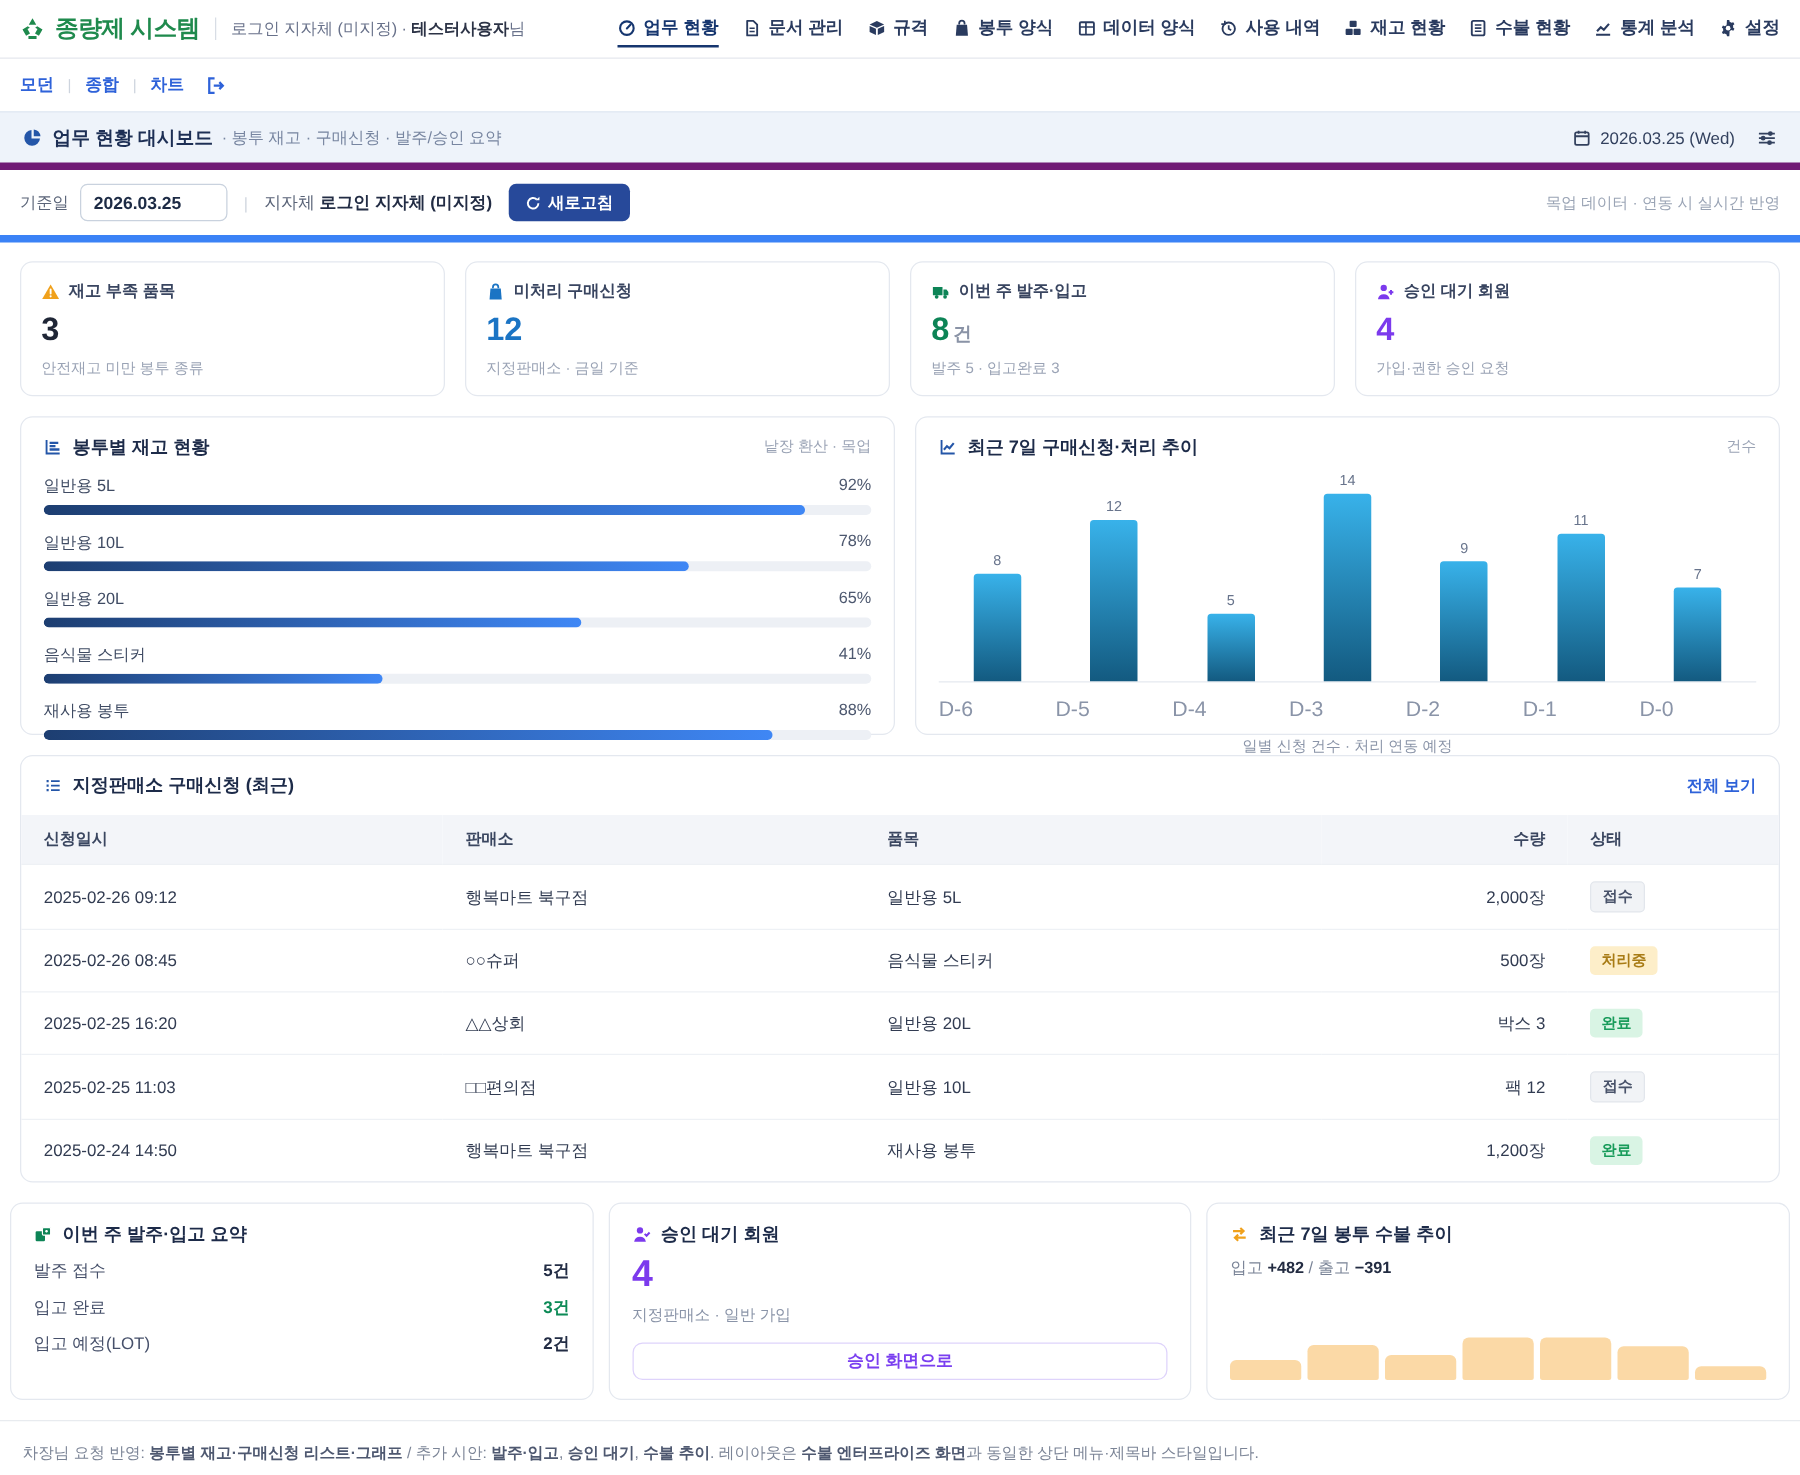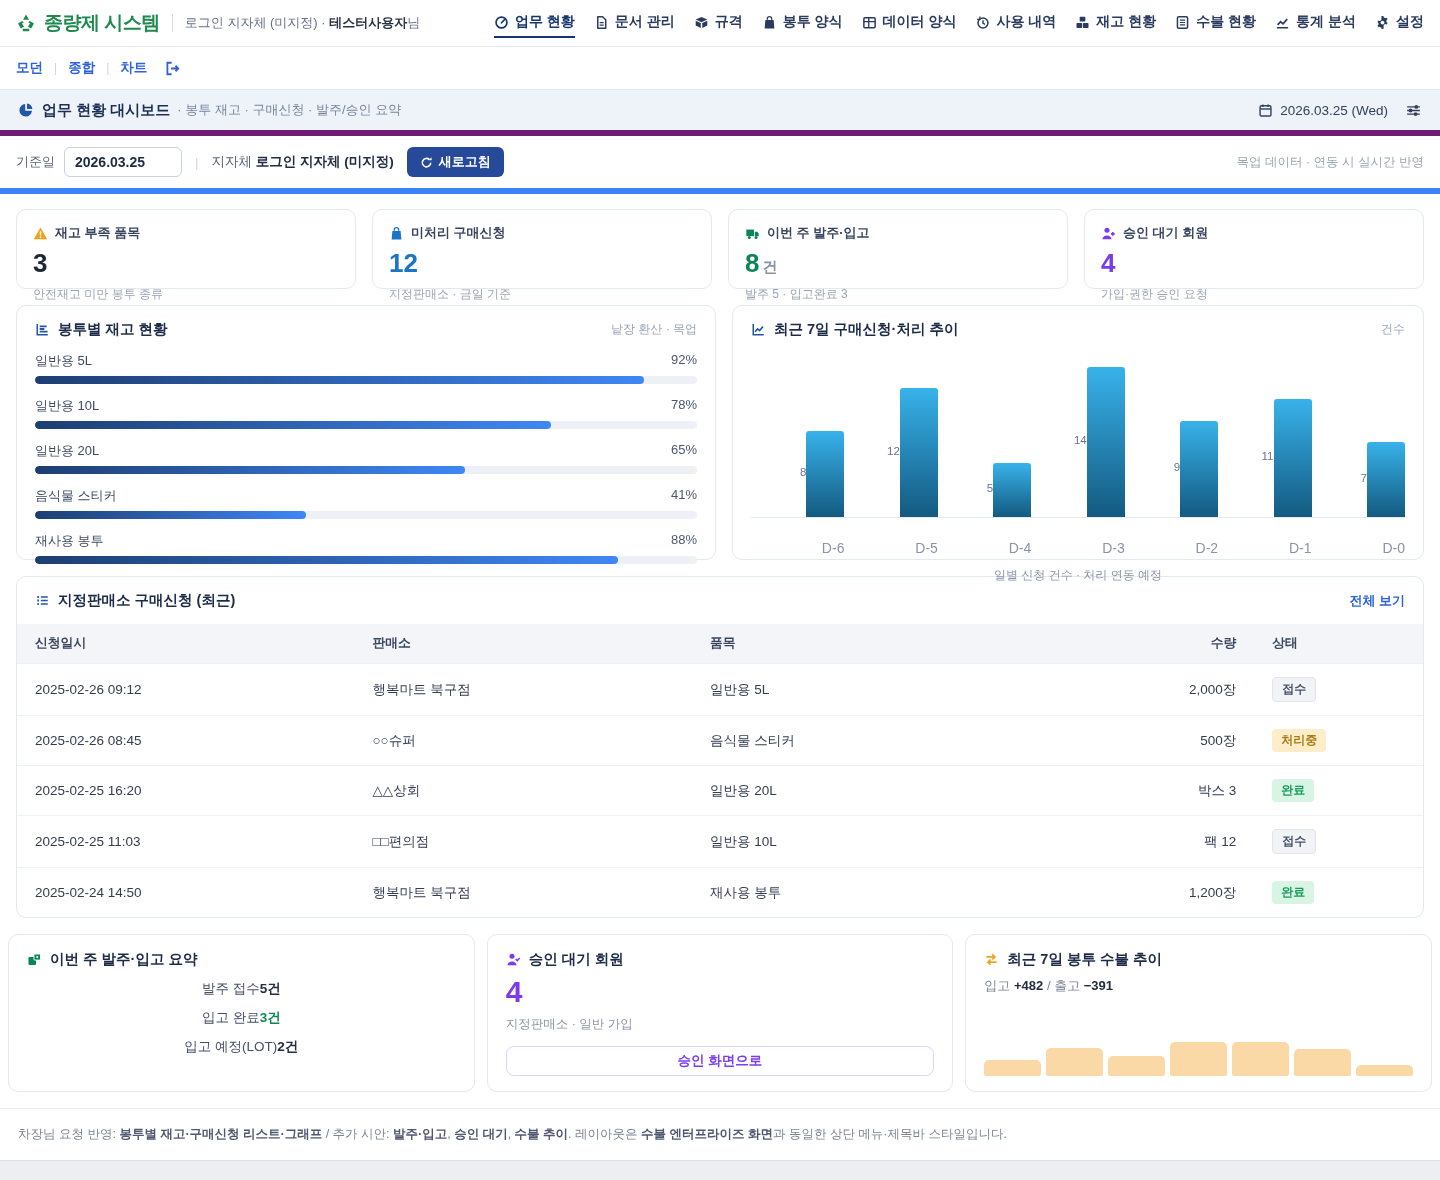--- a/index.html
+++ b/index.html
@@ -35,64 +35,64 @@
   .f-input{width:96px;height:28px;border:1px solid #c9d2de;border-radius:6px;font-size:14px;font-weight:700;color:#1d2b45;padding:0 10px;font-family:inherit;}
   .f-sep{color:#d0d6df;margin:0 13px;font-size:13px;}
   .f-org{font-size:13.5px;color:#5a6478;}
   .f-org b{color:#222c44;}
   .refresh-btn{margin-left:13px;display:flex;align-items:center;gap:6px;background:#27499a;color:#fff;border:none;border-radius:6px;height:30px;padding:0 13px;font-size:13px;font-weight:700;cursor:pointer;font-family:inherit;}
   .refresh-btn .ic{width:13px;height:13px;}
   .f-note{margin-left:auto;font-size:12.5px;color:#9aa4b5;}
   
   .kpis{display:grid;grid-template-columns:repeat(4,1fr);gap:16px;padding:15px 16px 16px;}
   .card{background:#fff;border:1px solid #e4e8ef;border-radius:10px;}
-  .kpi{padding:14px 16px;height:80px;box-sizing:border-box;}
+  .kpi{padding:14px 16px;height:108px;box-sizing:border-box;}
   .kpi-head{display:flex;align-items:center;gap:7px;font-size:13px;font-weight:600;color:#394560;}
   .kpi-value{font-size:26px;font-weight:700;color:#1f2636;margin-top:8px;line-height:1;}
   .kpi-value .unit{font-size:15px;color:#8a93a6;font-weight:600;margin-left:3px;}
   .kpi-caption{font-size:12px;color:#9aa3b5;margin-top:10px;}
   .c-orange{color:#f0a11c;} .c-blue{color:#1b74c4;} .c-green{color:#0d8456;} .c-purple{color:#7c3aed;}
   .v-blue{color:#1b74c4;} .v-green{color:#0d8456;} .v-purple{color:#7c3aed;}
   
   .chartsrow{display:grid;grid-template-columns:700px 1fr;gap:16px;padding:0 16px 16px;}
   .panel{padding:14px 18px 16px;box-sizing:border-box;height:255px;}
   .panel-head{display:flex;align-items:center;gap:8px;}
   .panel-title{font-size:14.5px;font-weight:700;color:#1d2b49;}
   .panel-cap{margin-left:auto;font-size:12px;color:#9aa3b5;}
   .p-icon{color:#2456a8;}
   .srow{margin-top:13px;}
   .srow-top{display:flex;justify-content:space-between;font-size:13px;}
   .slabel{color:#3f4b63;}
   .spct{color:#4d586f;}
   .strack{height:8px;background:#edf0f5;border-radius:4px;margin-top:6px;overflow:hidden;}
   .sfill{height:100%;border-radius:4px;background:linear-gradient(90deg,#1d3e71,#3f87f5);}
   .tchart{display:flex;align-items:flex-end;height:172px;border-bottom:1px solid #e5e9f0;margin-top:6px;}
-  .tcol{flex:1;display:flex;align-items:center;justify-content:flex-end;}
+  .tcol{flex:1;display:flex;flex-direction:column;align-items:center;justify-content:flex-end;}
   .tval{font-size:11.5px;color:#68748c;margin-bottom:4px;}
   .tbar{width:38px;border-radius:3px 3px 0 0;background:linear-gradient(180deg,#38b2ea 0%,#135a80 100%);}
   .tlabels{display:flex;}
-  .tlabel{flex:1;text-align:right;font-size:14px;color:#8a94a8;padding-top:22px;}
+  .tlabel{flex:1;text-align:left;font-size:17px;color:#8a94a8;padding-top:12px;}
   .tcaption{text-align:center;font-size:12px;color:#8a94a8;margin-top:11px;}
   
   .tablepanel{margin:0 16px 16px;overflow:hidden;}
   .tp-head{display:flex;align-items:center;gap:8px;padding:14px 18px;}
   .tp-link{margin-left:auto;font-size:13px;color:#2e62d9;font-weight:600;cursor:pointer;text-decoration:none;}
   table.tbl{width:100%;border-collapse:collapse;}
   .tbl th{background:#f3f5f9;font-size:12.8px;font-weight:700;color:#3a4660;text-align:left;padding:11px 18px;}
   .tbl td{font-size:13.5px;color:#323c52;padding:13px 18px;border-top:1px solid #eef1f5;}
   .tbl th.num,.tbl td.num{text-align:right;}
   .badge{display:inline-block;padding:3px 9px;border-radius:4px;font-size:12px;font-weight:600;}
   .badge-gray{background:#f1f3f6;color:#49536a;border:1px solid #e2e6ec;}
   .badge-yellow{background:#fdeec9;color:#a87b15;}
   .badge-green{background:#d9f4e4;color:#189b5a;}
   
   .bottomrow{display:grid;grid-template-columns:repeat(3,1fr);gap:12px;padding:0 8px 16px;}
   .bcard{padding:15px 18px;box-sizing:border-box;height:158px;display:flex;flex-direction:column;}
   .bhead{display:flex;align-items:center;gap:8px;font-size:14.5px;font-weight:700;color:#1d2b49;}
-  .sumrow{display:flex;justify-content:center;margin-top:11px;font-size:13.5px;}
+  .sumrow{display:flex;justify-content:space-between;margin-top:11px;font-size:13.5px;}
   .sumrow .sl{color:#46506a;}
   .sumrow .sv{font-weight:700;color:#222c44;}
   .sumrow .sv.green{color:#0c8a56;}
   .appr-value{font-size:30px;font-weight:700;color:#7c3aed;margin-top:8px;line-height:1;}
   .appr-cap{font-size:12.5px;color:#8a94a8;margin-top:9px;}
   .appr-btn{margin-top:13px;width:100%;height:35px;background:#fff;border:1px solid #ded3fb;border-radius:8px;color:#7a3ff0;font-size:13.5px;font-weight:600;cursor:pointer;font-family:Liberation Sans, sans-serif;}
   .flow-sub{margin-top:8px;font-size:13px;color:#7a8497;}
   .flow-sub b{color:#232c42;}
   .fbars{display:flex;align-items:flex-end;gap:5px;margin-top:auto;}
   .fbar{flex:1;background:#fbd9a6;border-radius:5px 5px 2px 2px;}

